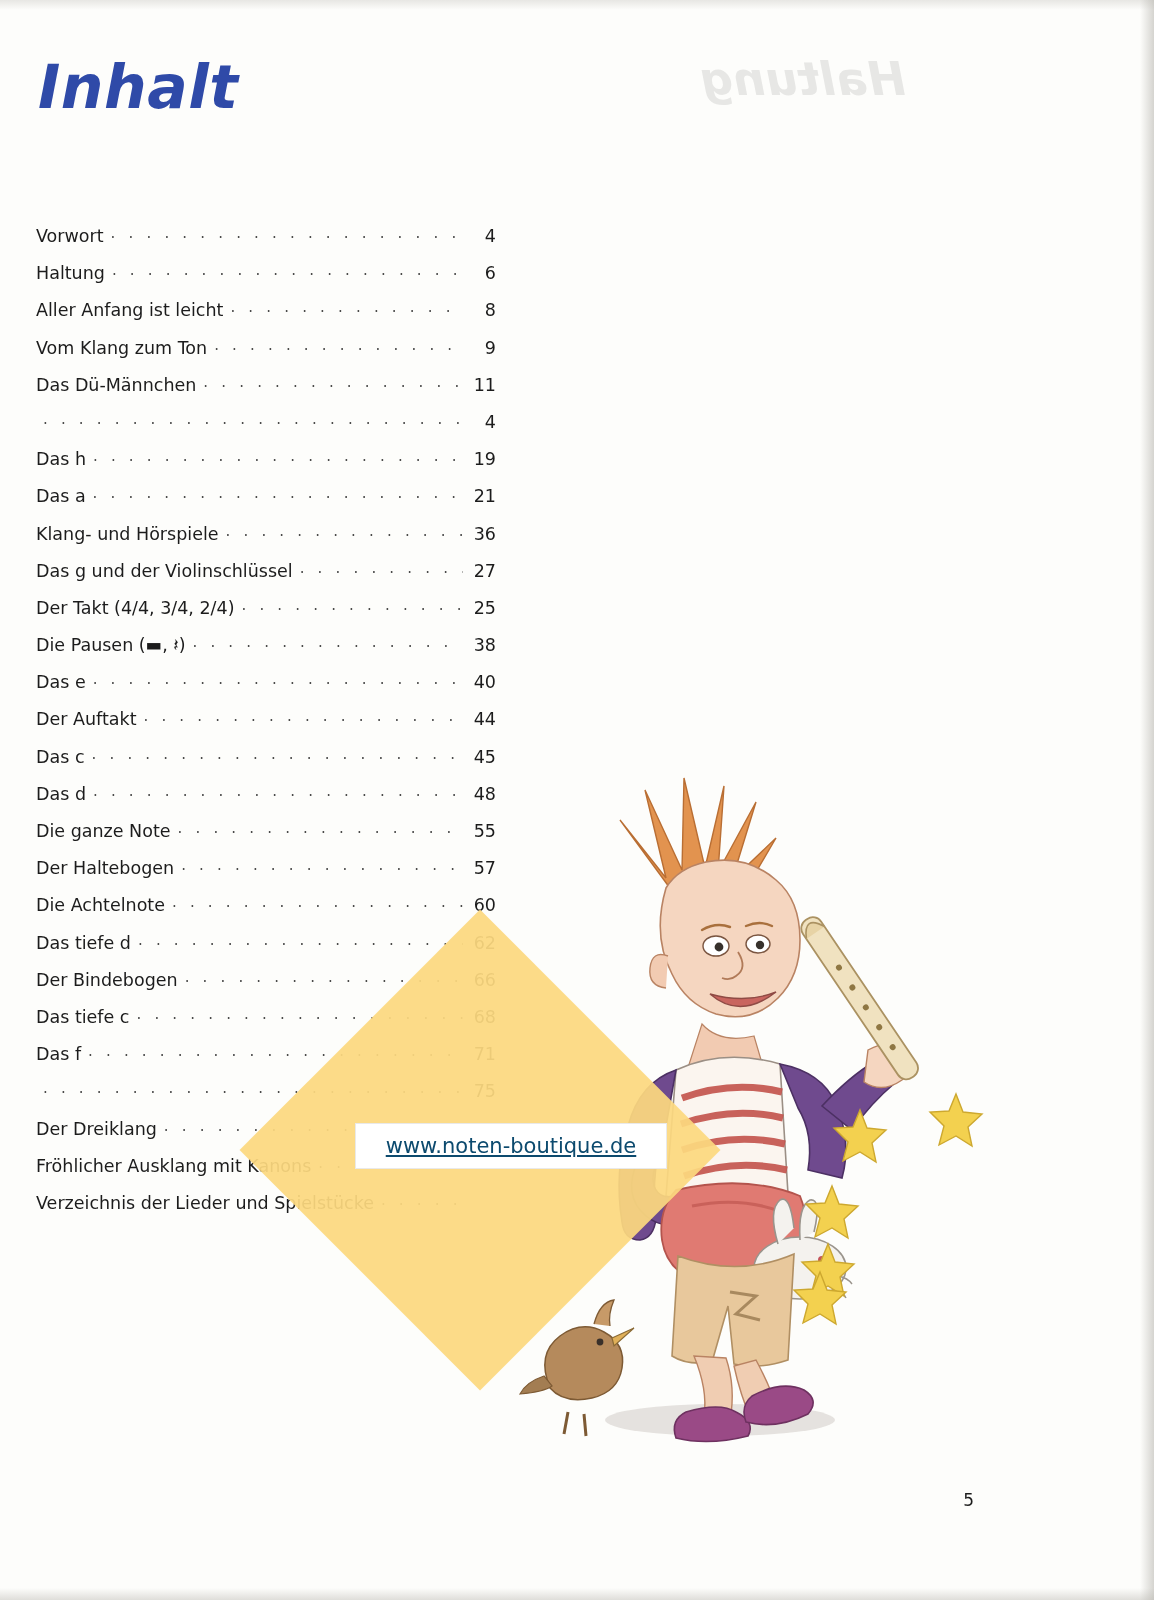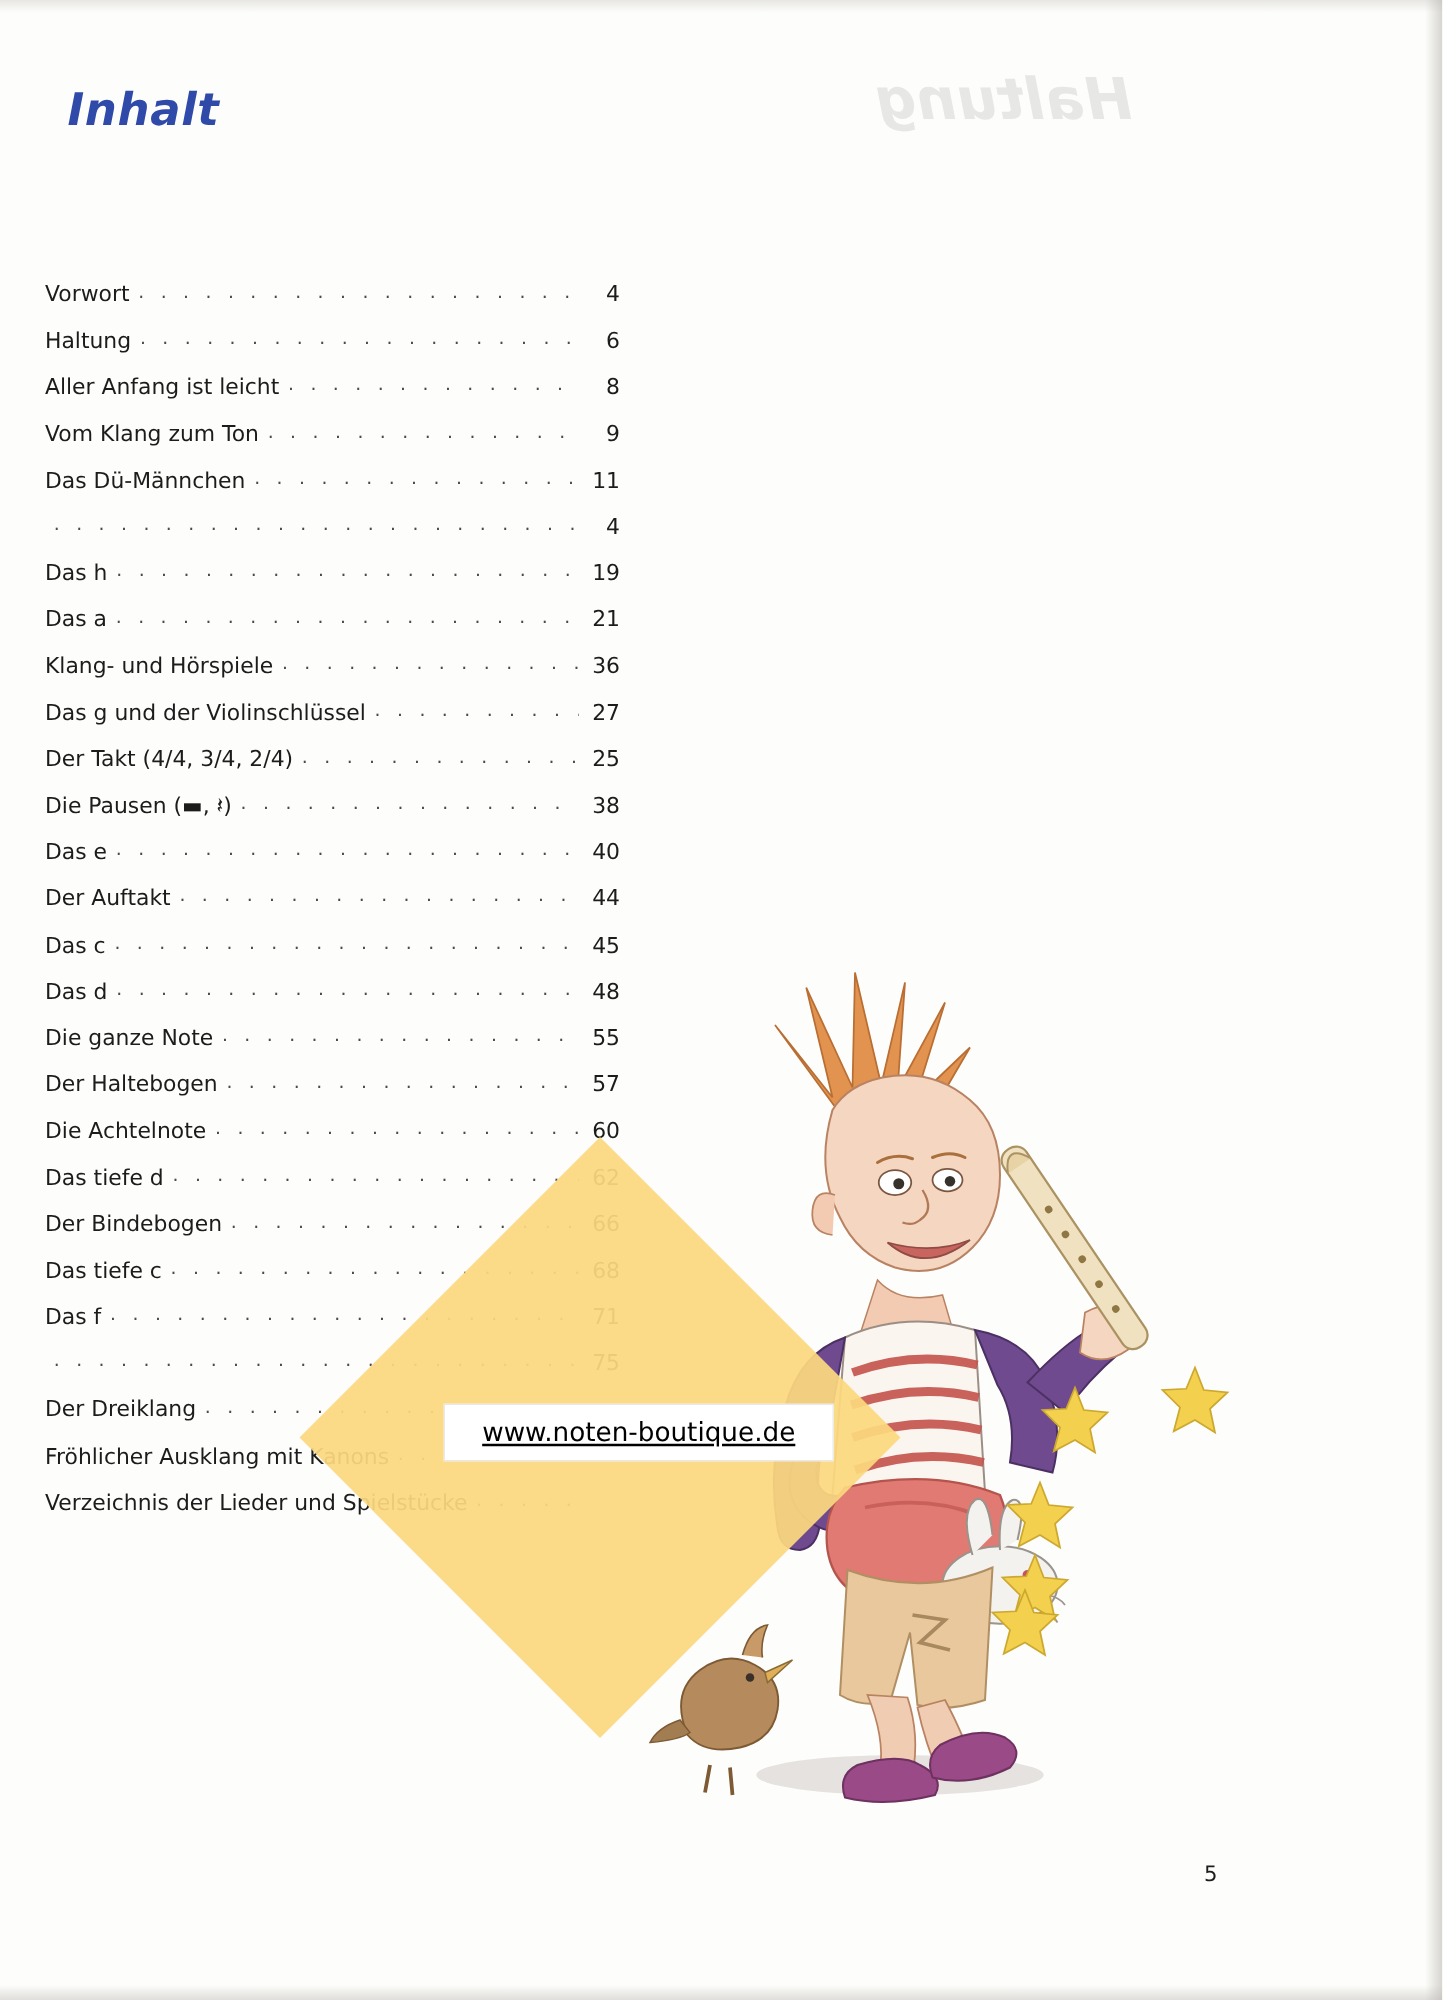--- a/index.html
+++ b/index.html
@@ -39,25 +39,25 @@
     position: absolute;
     left: 0; top: 0;
     width: 1154px; height: 10px;
     background: linear-gradient(to top, rgba(255,255,255,0), rgba(190,188,182,0.35));
   }
 
   h1.title {
     position: absolute;
     left: 38px;
     top: 52px;
-    margin: 16px;
+    margin: 0;
     font-family: "DejaVu Sans", sans-serif;
     font-style: italic;
     font-weight: bold;
-    font-size: 36px;
+    font-size: 60px;
     letter-spacing: 0.5px;
     color: #2f4aa8;
   }
 
   
   .bleed {
     position: absolute;
     left: 700px;
     top: 52px;
     font-family: "DejaVu Sans", sans-serif;
@@ -71,21 +71,21 @@
   }
 
   .toc {
     position: absolute;
     left: 36px;
     top: 218px;
     width: 460px;
   }
   .toc-row {
     display: flex;
-    align-items: flex-end;
+    align-items: flex-start;
     font-size: 17.5px;
     color: #1c1c1c;
     height: 37.2px;
     line-height: 37.2px;
     white-space: nowrap;
   }
   .toc-label {
     flex: 0 0 auto;
   }
   .toc-dots {
@@ -138,21 +138,21 @@
     position: absolute;
     left: 355px;
     top: 1123px;
     width: 310px;
     height: 44px;
     background: #ffffff;
     display: flex;
     align-items: center;
     justify-content: center;
     font-size: 21px;
-    color: #000000;
+    color: #0c4a6e;
     border: 1px solid #e9e9e9;
   }
   .watermark-label span {
     text-decoration: underline;
   }
 </style>
 </head>
 <body>
 
 <div class="page">

